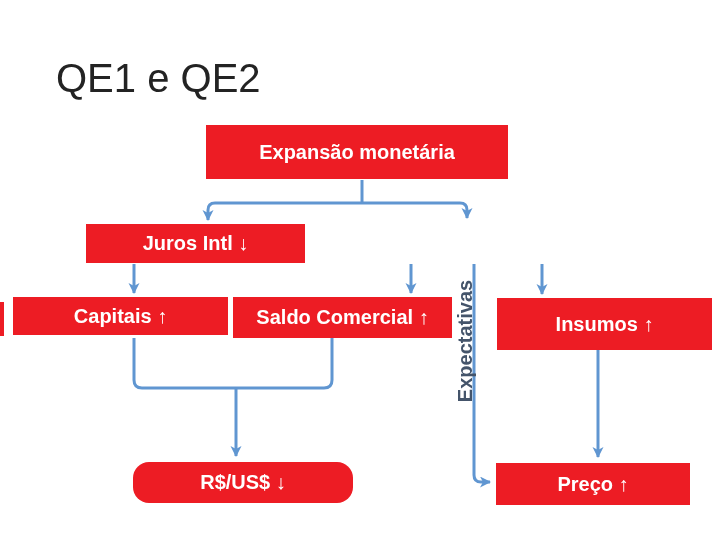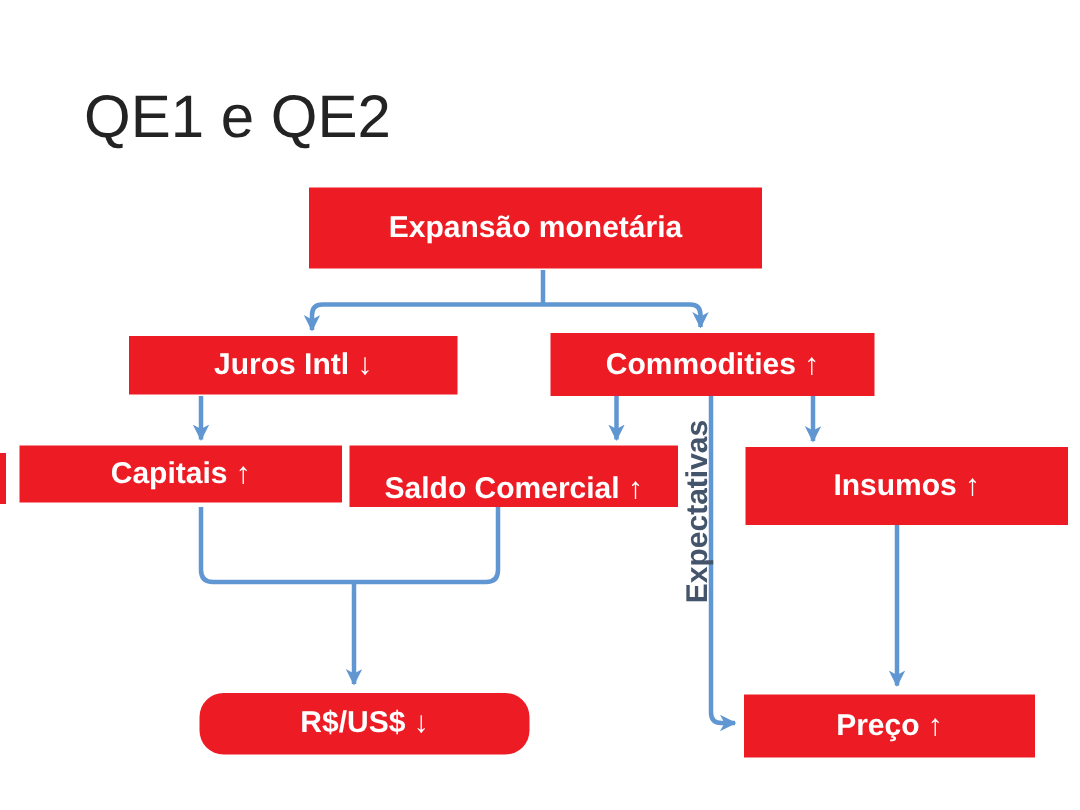--- a/index.html
+++ b/index.html
@@ -51,21 +51,21 @@
     justify-content: center;
     font-weight: 700;
     font-size: 20px;
     white-space: nowrap;
     text-align: center;
   }
   .box-expansao    { left:206px; top:125px; width:302px; height:54px; font-size:20px; }
   .box-juros       { left: 86px; top:224px; width:219px; height:39px;text-align:center; }
   .box-commodities { left:367px; top:222px; width:216px; height:42px; }
   .box-capitais    { left: 13px; top:297px; width:215px; height:38px; }
-  .box-saldo       { left:233px; top:297px; width:219px; height:41px;align-items:flex-end; }
+  .box-saldo       { left:233px; top:297px; width:219px; height:41px; }
   .box-insumos     { left:497px; top:298px; width:215px; height:52px; }
   .box-cambio      { left:133px; top:462px; width:220px; height:41px;border-radius:16px; }
   .box-preco       { left:496px; top:463px; width:194px; height:42px; }
   .edge-sliver {
     position: absolute;
     left: 0; top: 302px;
     width: 4px; height: 34px;
     background: var(--box-fill, #ED1C24);
   }
   .vertical-label {
@@ -110,23 +110,20 @@
   </svg>
 
   <div class="rbox box-expansao">
     <span>Expansão monetária</span>
   </div>
 
   <div class="rbox box-juros">
     <span>Juros Intl ↓</span>
   </div>
 
-  <div class="rbox box-commodities">
-    <span>Commodities ↑</span>
-  </div>
 
   <div class="rbox box-capitais">
     <span>Capitais ↑</span>
   </div>
 
   <div class="rbox box-saldo">
     <span>Saldo Comercial ↑</span>
   </div>
 
   <div class="rbox box-insumos">

